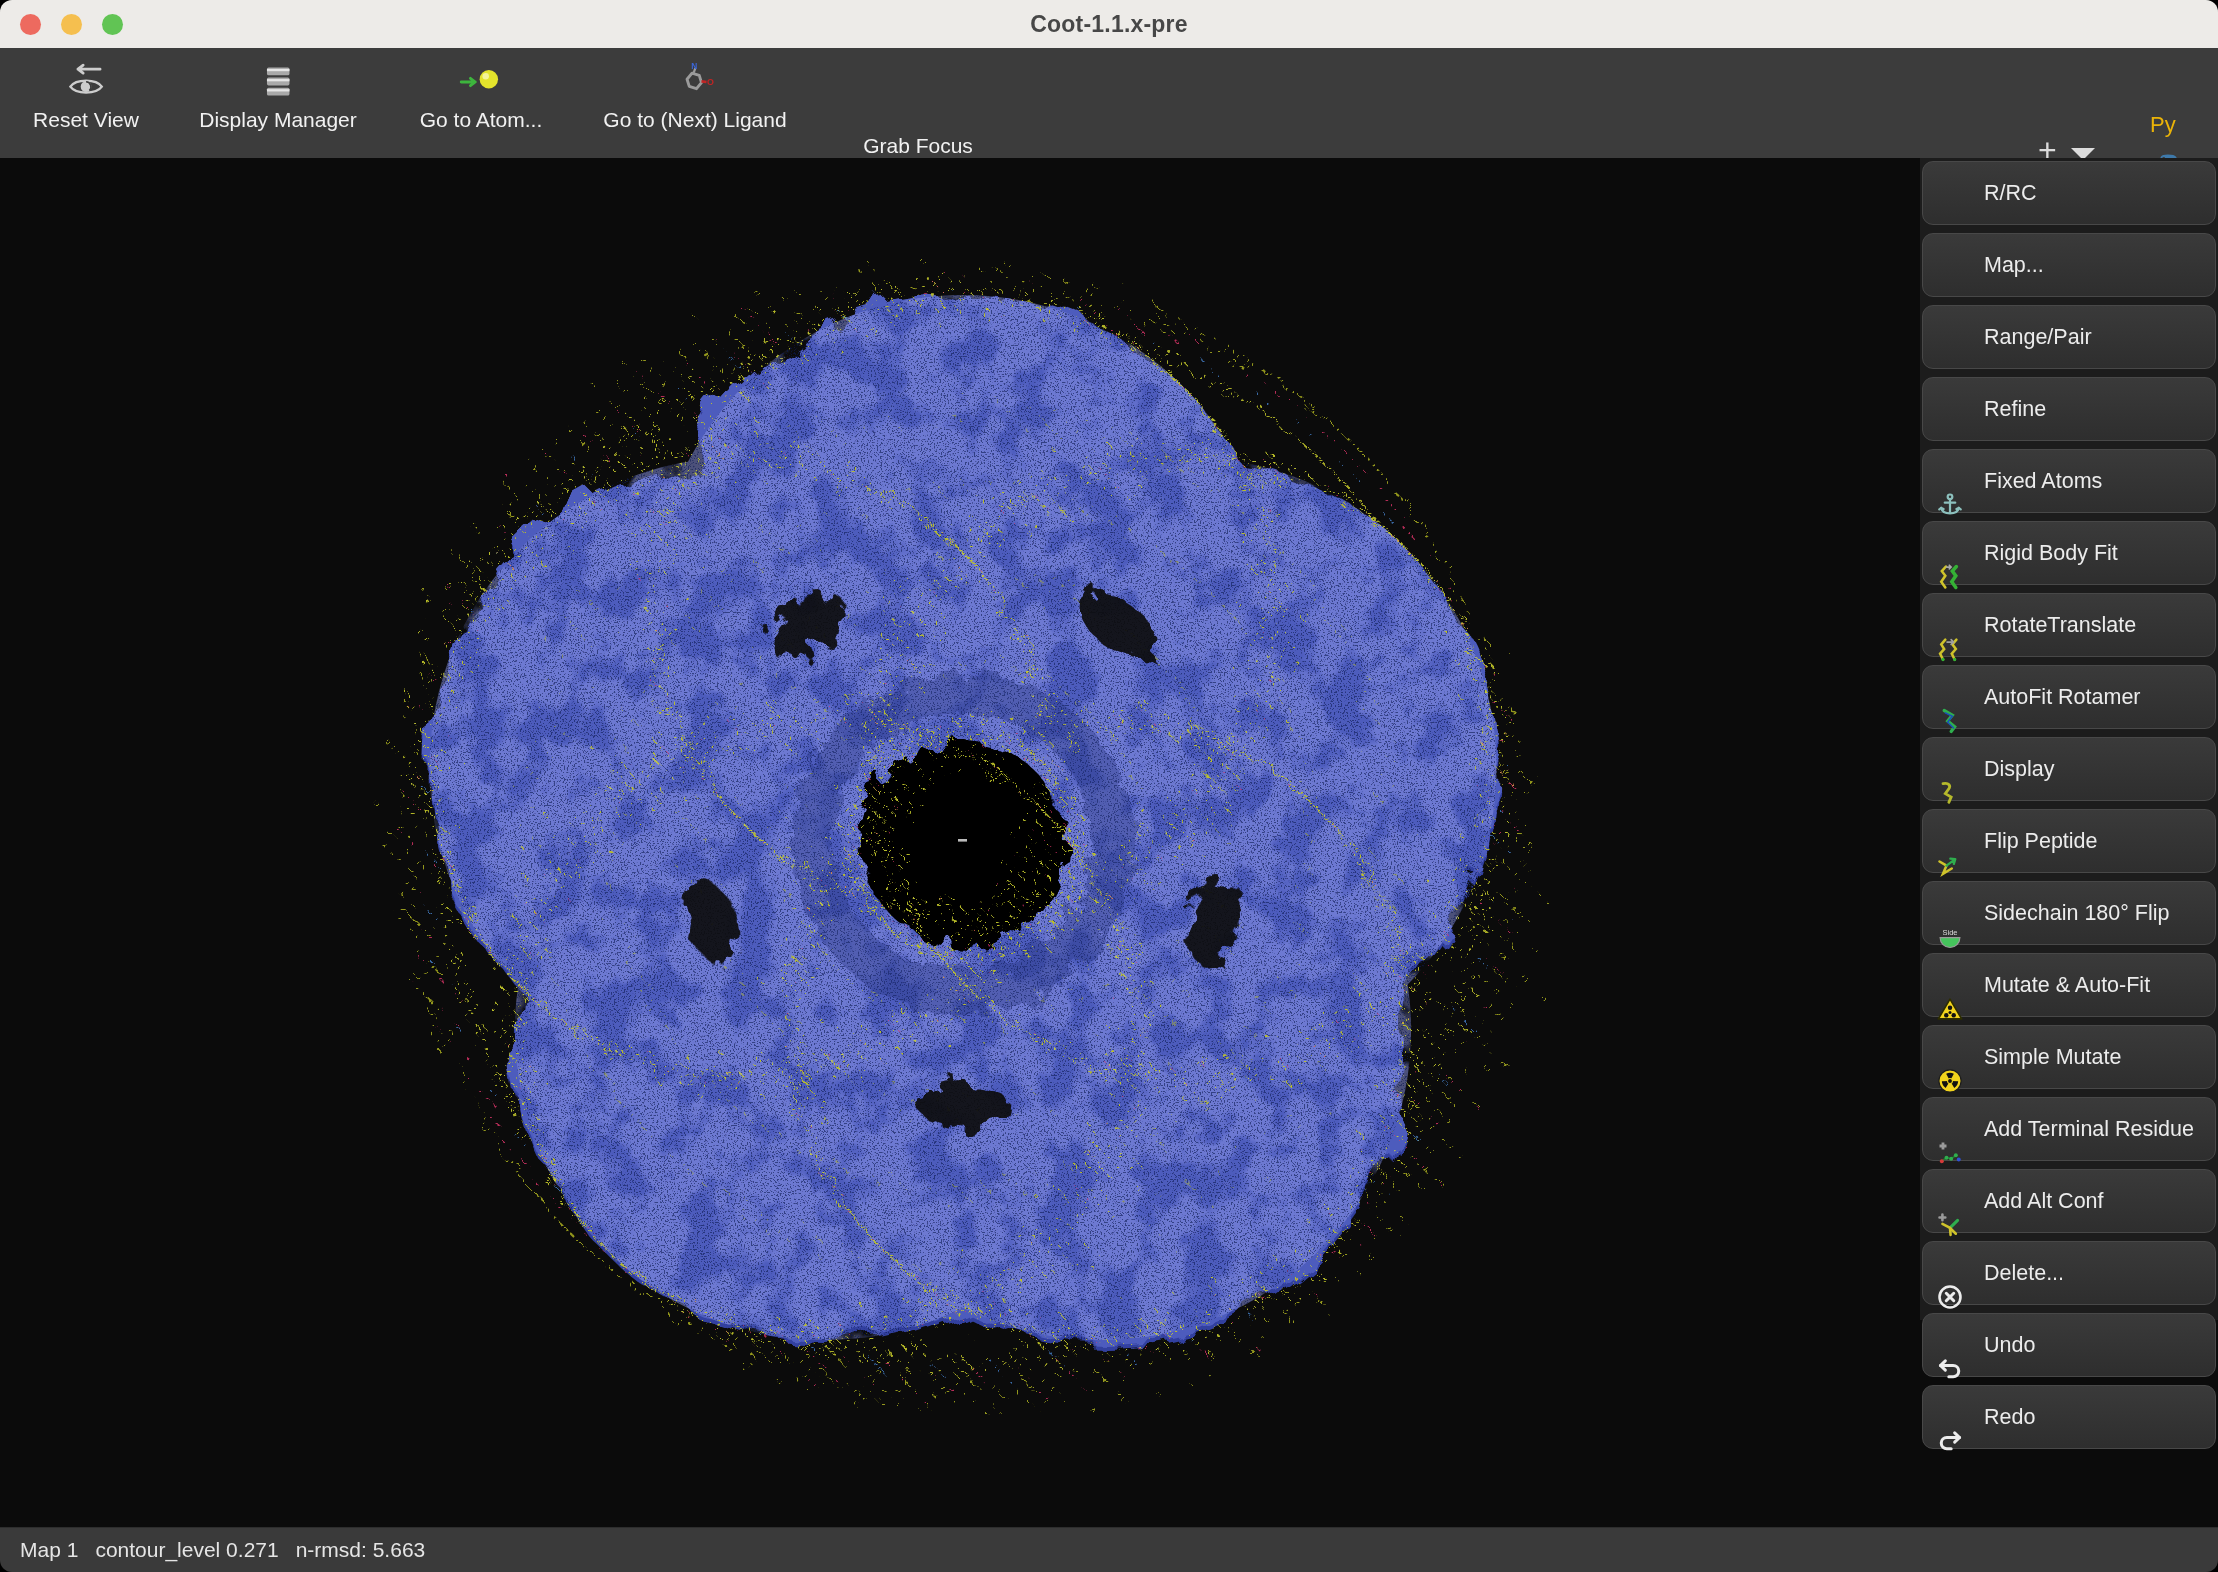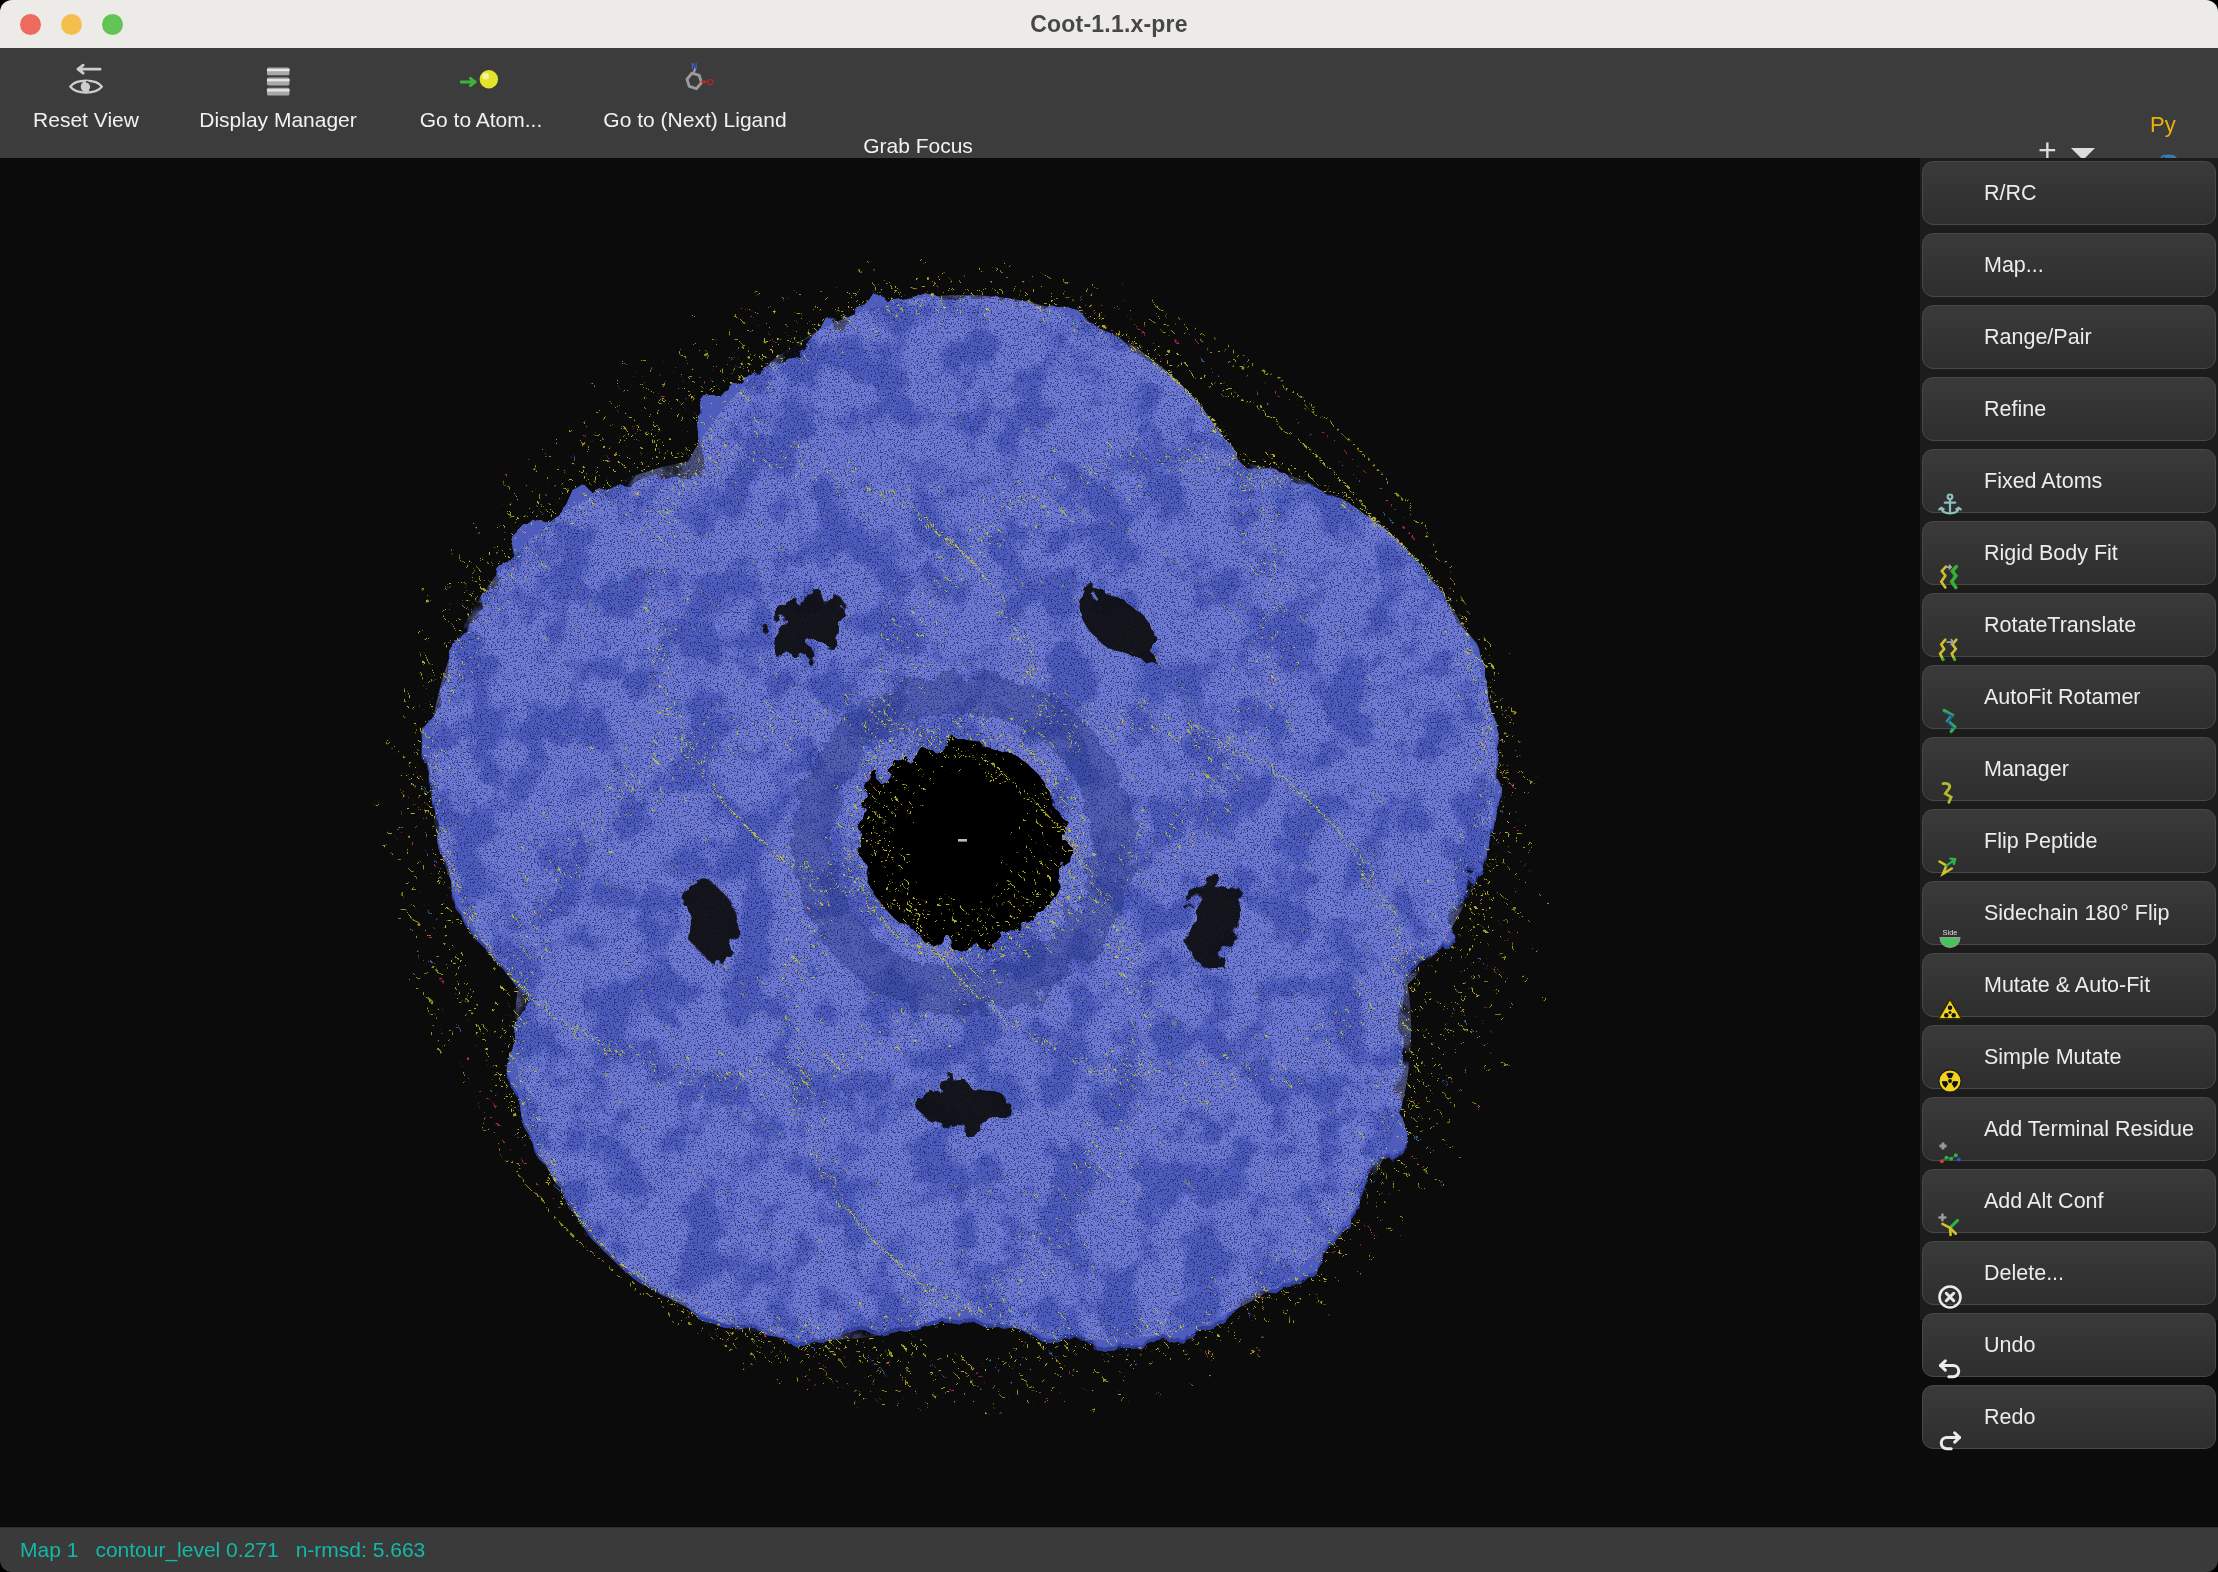--- a/index.html
+++ b/index.html
@@ -34,21 +34,21 @@
   .sidebar{position:absolute;top:158px;left:1920px;width:298px;height:1162px;background:#1c1c1c;
            box-sizing:border-box;padding-top:3px;}
   .sb-btn{height:64px;margin:0 2px 8px 2px;background:linear-gradient(#3a3a3a,#2e2e2e);
           border:1px solid #484848;border-radius:11px;display:flex;align-items:center;
           color:#ececec;font-size:21.5px;box-sizing:border-box;padding-left:12px;cursor:default;}
   .sb-ic{width:30px;height:30px;margin-right:19px;flex:0 0 30px;display:flex;align-items:center;justify-content:center;margin-top:48px;}
   .sb-label{white-space:nowrap;}
 
   
   .statusbar{position:absolute;left:0;right:0;bottom:0;height:45px;background:#3a3a3a;
-             color:#14b8a6;font-size:21px;display:flex;align-items:center;gap:17px;
+             color:#e5e5e5;font-size:21px;display:flex;align-items:center;gap:17px;
              padding-left:20px;box-sizing:border-box;border-top:1px solid #2d2d2d;}
 </style>
 </head>
 <body>
 
 <div class="window">
 
   <div class="titlebar">
     <div class="traffic">
       <span class="dot" style="background:#ed6a5f"></span>
@@ -315,21 +315,21 @@
       </span>
       <span class="sb-label">AutoFit Rotamer</span>
     </div>
 
     <div class="sb-btn">
       <span class="sb-ic">
         <svg width="28" height="28" viewBox="0 0 24 24" fill="none" stroke-linecap="round">
           <path d="M6 4c5-1.2 7.2 2 4.6 5L8 12.5l5 3-2 4.5" stroke="#b5b92b" stroke-width="2.4"></path>
         </svg>
       </span>
-      <span class="sb-label">Manager</span>
+      <span class="sb-label">Display</span>
     </div>
 
 
     <div class="sb-btn">
       <span class="sb-ic">
         <svg width="28" height="28" viewBox="0 0 24 24" fill="none" stroke-linecap="round">
           <path d="M3 9l6 3.5-3 7 7.5-4.5" stroke="#cfc32b" stroke-width="2.2"></path>
           <path d="M9 12.5l7.5-5.5m0 0l-1.2 4m1.2-4l-4.2-.4" stroke="#2fae4e" stroke-width="2"></path>
         </svg>
       </span>

